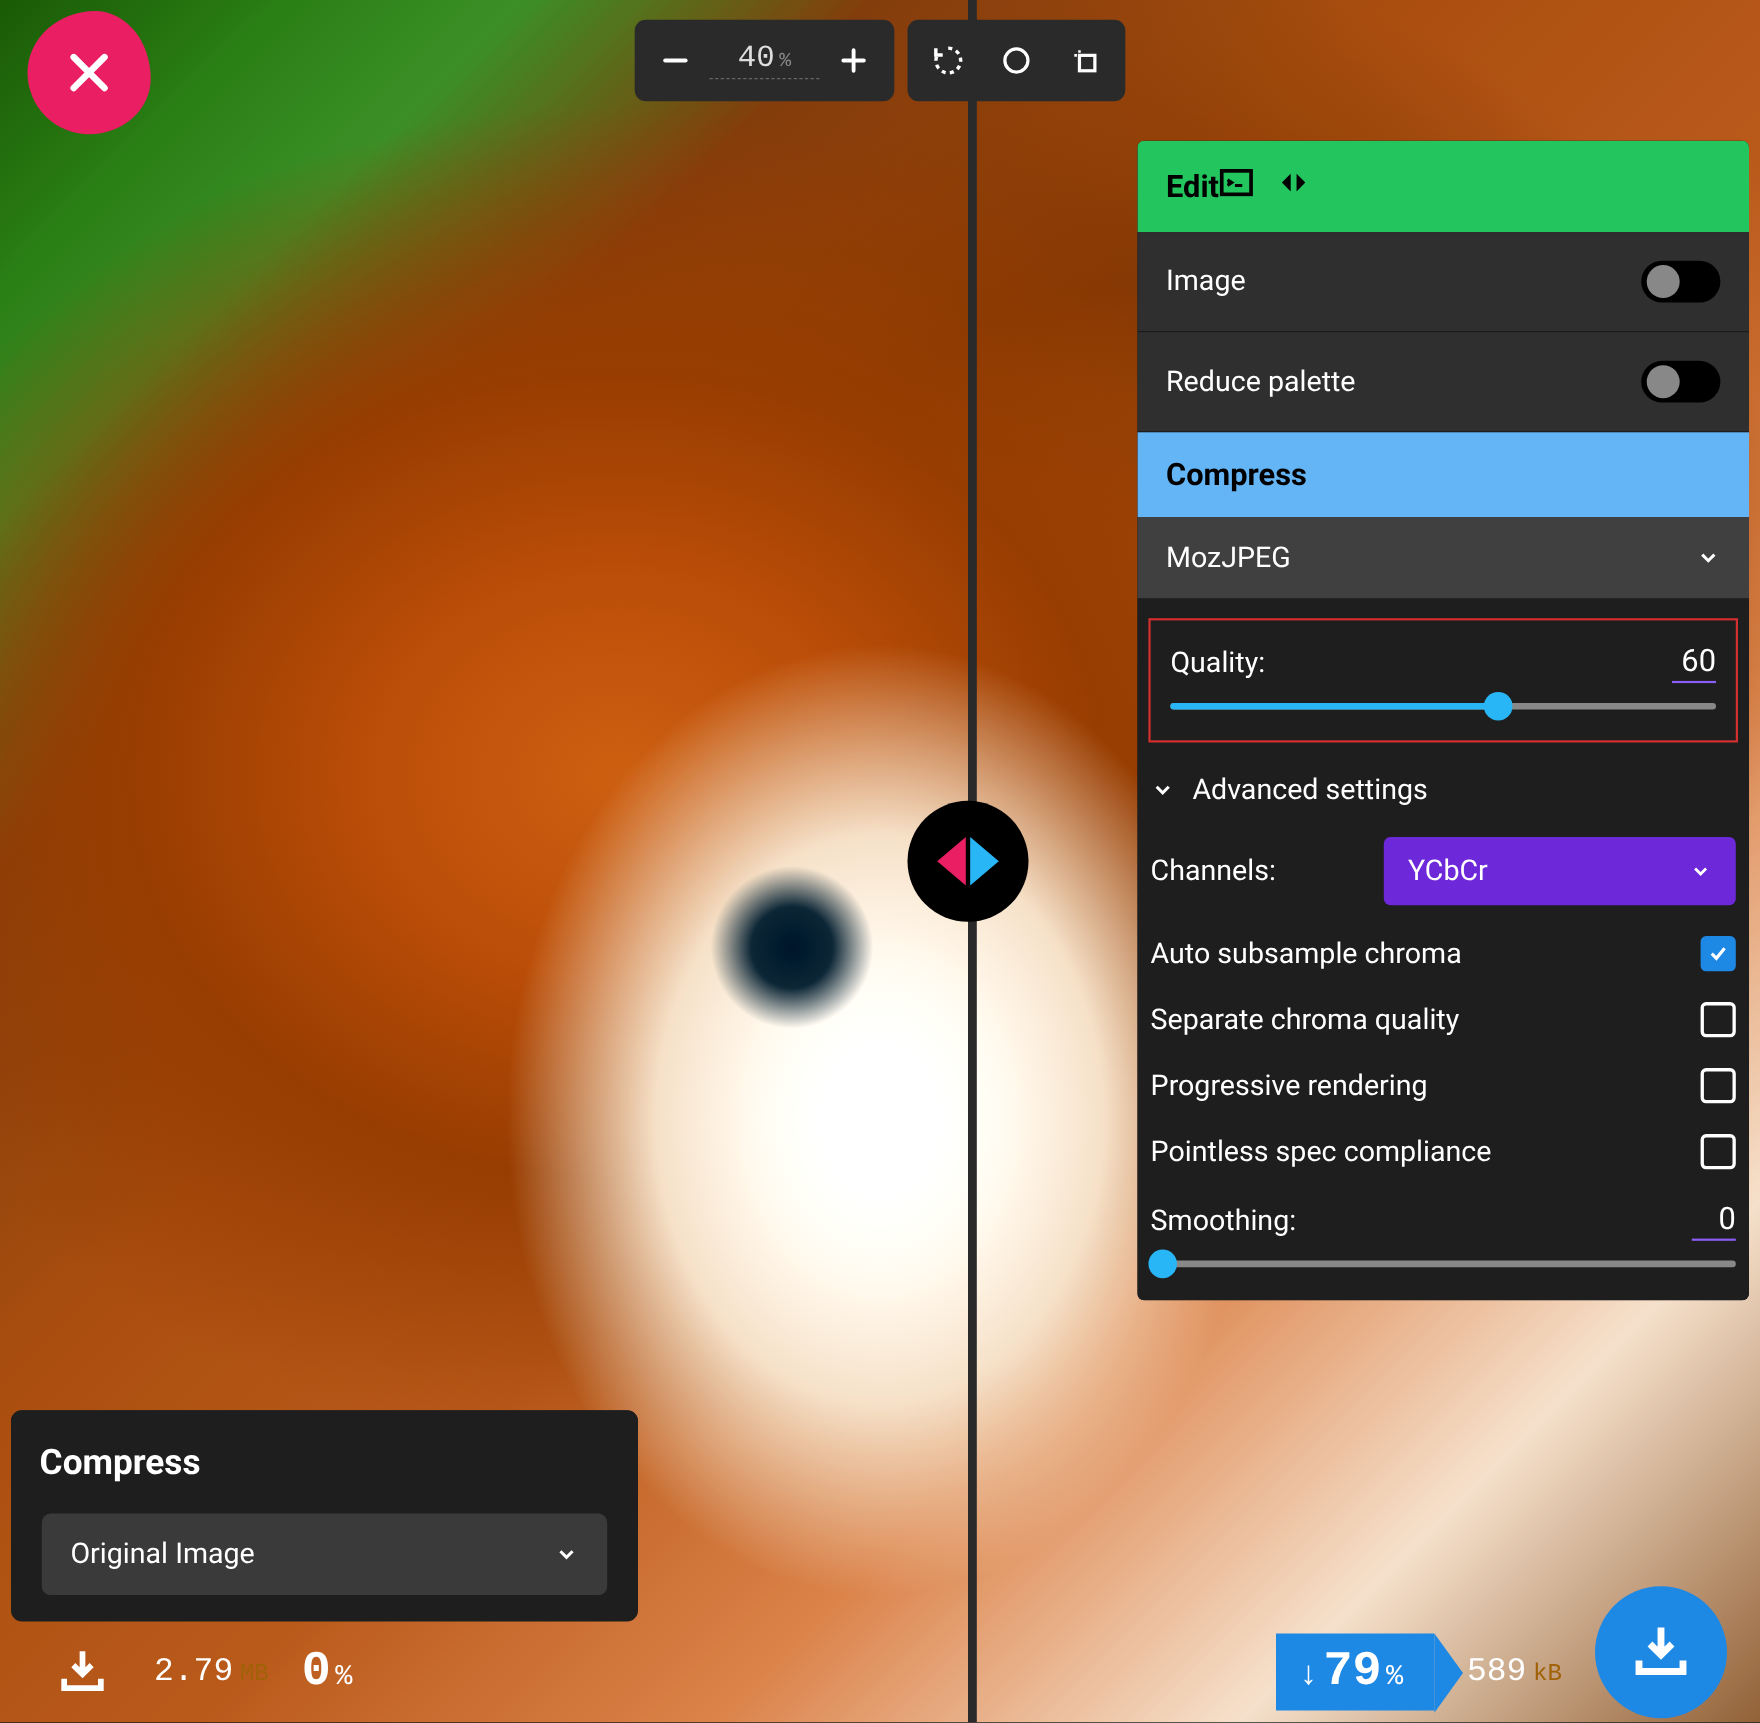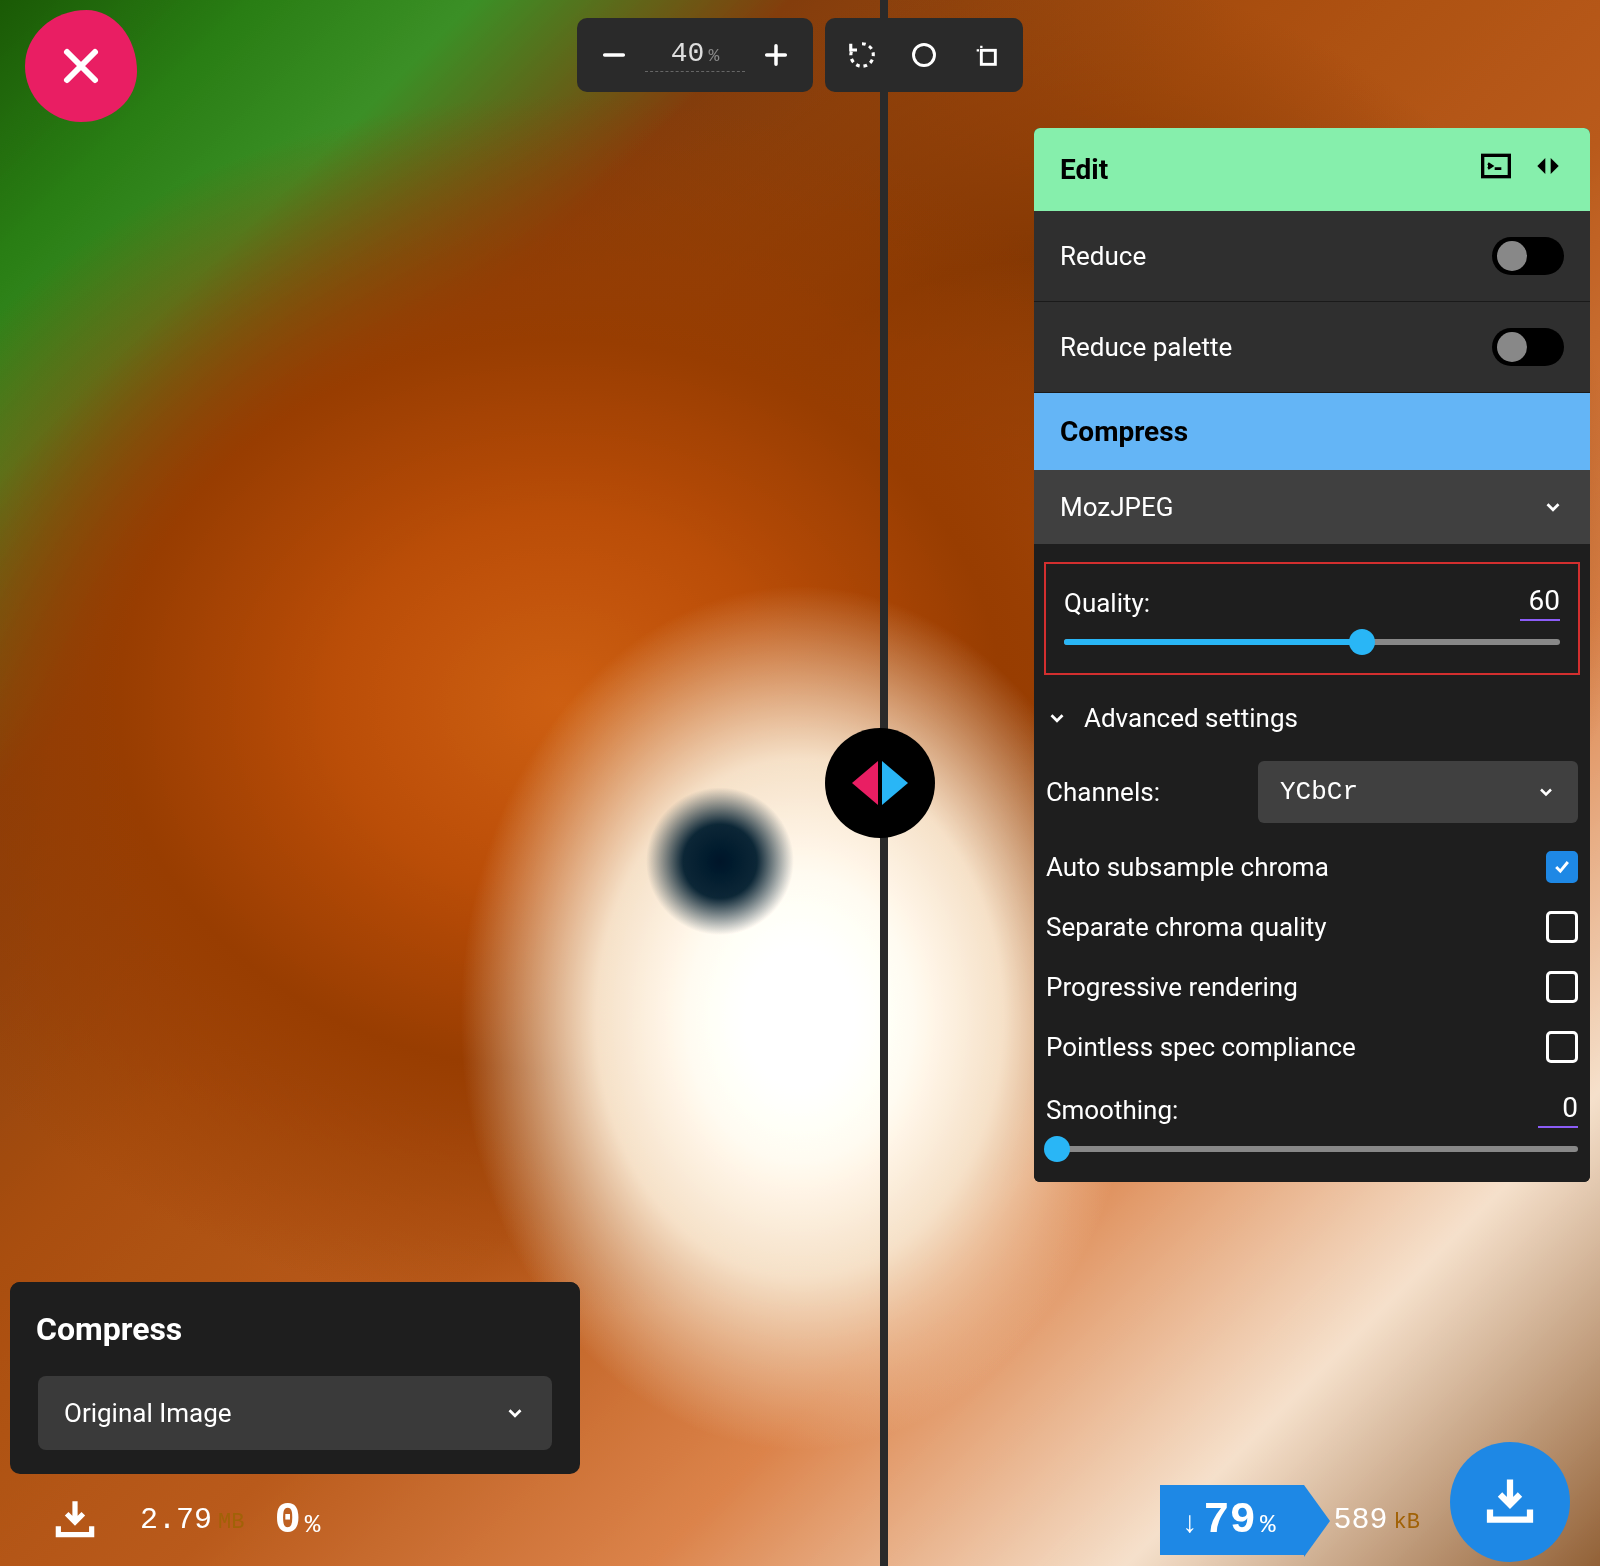--- a/index.html
+++ b/index.html
@@ -128,26 +128,26 @@
   right: 10px;
   width: 556px;
   background: #1e1e1e;
   border-radius: 6px;
   z-index: 5;
   display: flex;
   flex-direction: column;
   overflow: hidden;
 }
 .panel-header {
-  background: #86efac;
+  background: #22c55e;
   color: #000;
   padding: 22px 26px;
   display: flex;
   align-items: center;
-  justify-content: space-between;
+  justify-content: flex-start;
   font-size: 28px;
   font-weight: 700;
 }
 .panel-header-icons { display: flex; gap: 20px; align-items: center; }
 .panel-header-icons svg { width: 32px; height: 32px; }
 
 .panel-row {
   background: #2f2f2f;
   padding: 26px 26px;
   display: flex;
@@ -184,21 +184,21 @@
 .select-row {
   background: #404040;
   margin: 0;
   padding: 22px 26px;
   display: flex;
   align-items: center;
   justify-content: space-between;
   font-size: 26px;
   cursor: pointer;
 }
-.select-row.dark { background: #404040; border-radius: 6px; font-family: Liberation Mono, monospace; }
+.select-row.dark { background: #6d28d9; border-radius: 6px; }
 
 .panel-body {
   background: #1e1e1e;
   padding: 20px 12px 30px;
   display: flex;
   flex-direction: column;
   gap: 28px;
 }
 .highlight-box {
   border: 2px solid #d32f2f;
@@ -410,21 +410,21 @@
       <span>
         <svg viewBox="0 0 24 24" width="36" height="30">
             <path d="M10 6 L4 12 L10 18 Z" fill="#000"></path>
             <path d="M14 6 L20 12 L14 18 Z" fill="#000"></path>
           </svg>
       </span>
     </div>
   </div>
 
   <div class="panel-row">
-    <span>Reduce</span>
+    <span>Image</span>
     <div class="toggle">
         <div class="knob"></div>
       </div>
   </div>
   <div class="panel-row">
     <span>Reduce palette</span>
     <div class="toggle">
         <div class="knob"></div>
       </div>
   </div>

